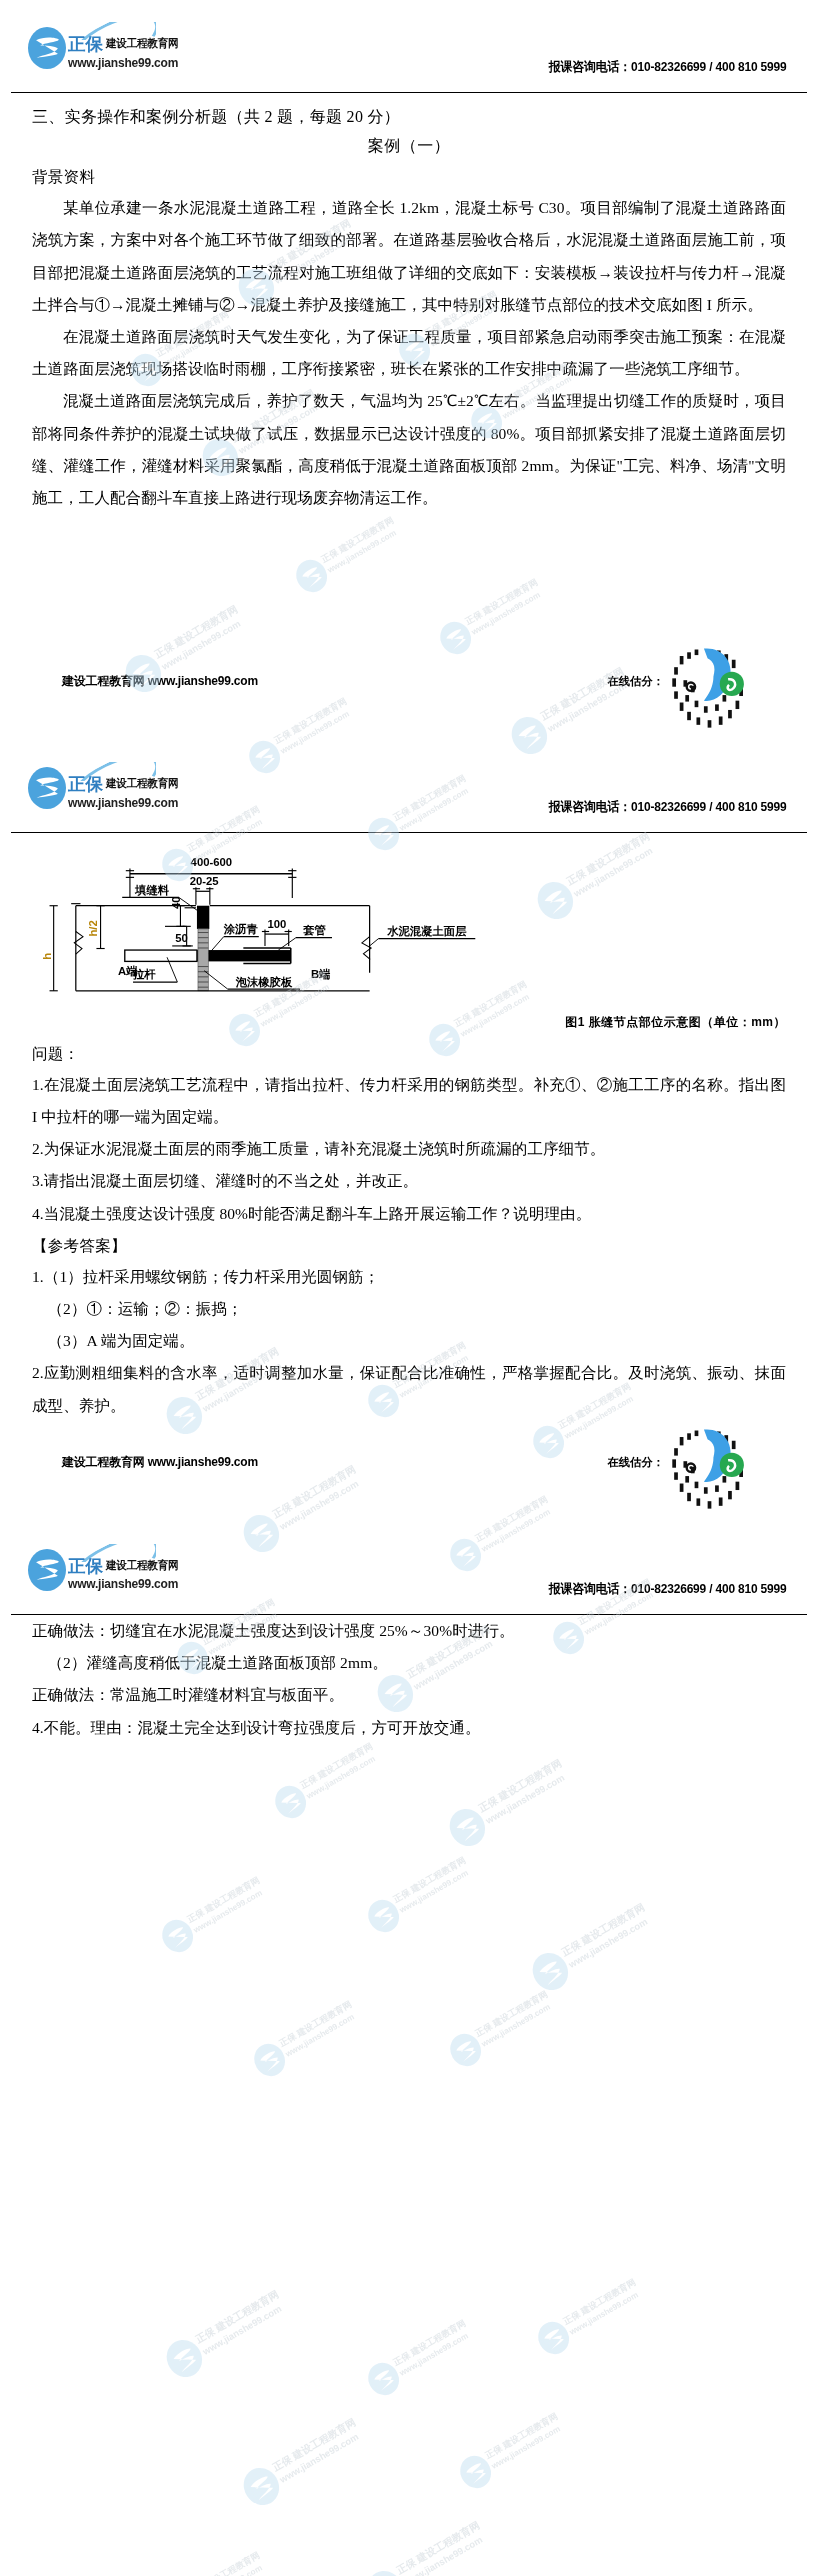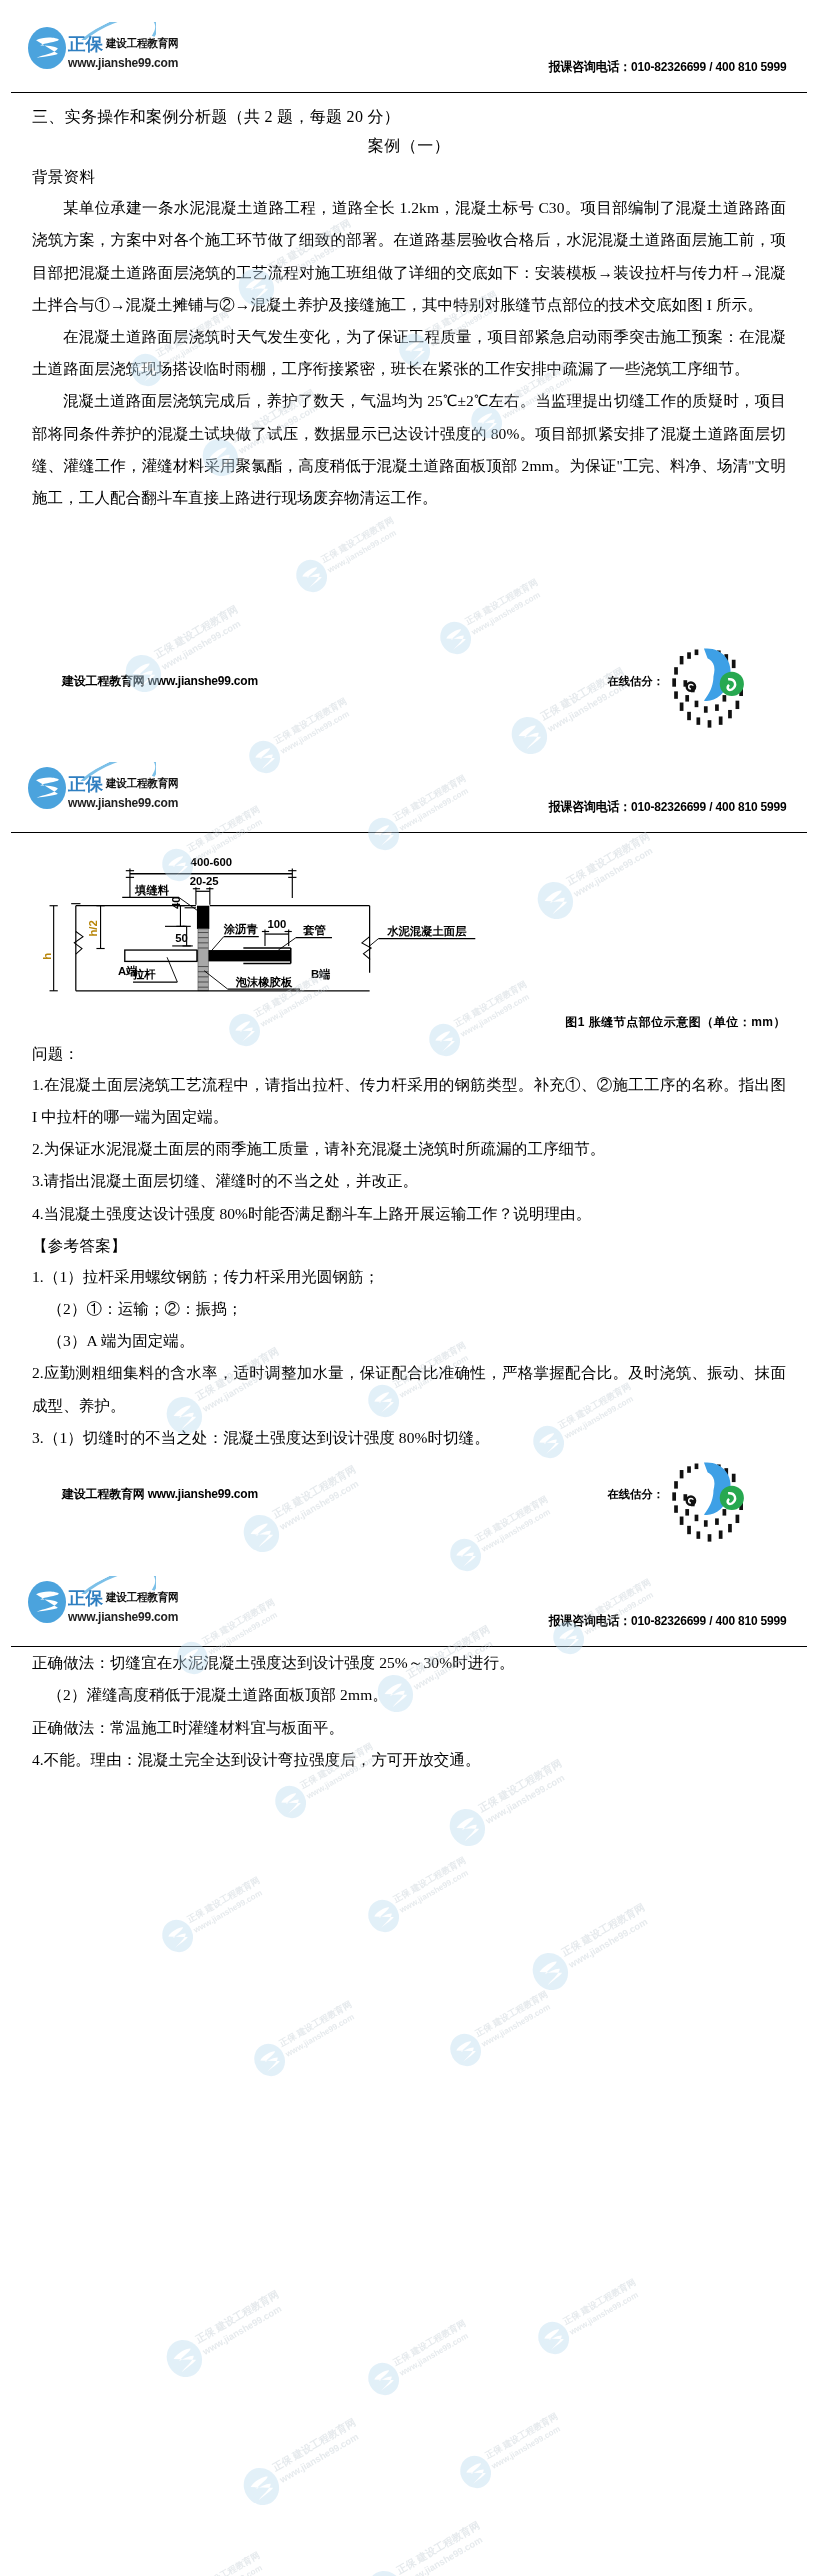--- a/index.html
+++ b/index.html
@@ -357,21 +357,20 @@
     <p class="para">1.在混凝土面层浇筑工艺流程中，请指出拉杆、传力杆采用的钢筋类型。补充①、②施工工序的名称。指出图 I 中拉杆的哪一端为固定端。</p>
     <p class="para">2.为保证水泥混凝土面层的雨季施工质量，请补充混凝土浇筑时所疏漏的工序细节。</p>
     <p class="para">3.请指出混凝土面层切缝、灌缝时的不当之处，并改正。</p>
     <p class="para">4.当混凝土强度达设计强度 80%时能否满足翻斗车上路开展运输工作？说明理由。</p>
 
     <div class="sec-label">【参考答案】</div>
     <p class="ans-line">1.（1）拉杆采用螺纹钢筋；传力杆采用光圆钢筋；</p>
     <p class="ans-line" style="text-indent:1em">（2）①：运输；②：振捣；</p>
     <p class="ans-line" style="text-indent:1em">（3）A 端为固定端。</p>
     <p class="para">2.应勤测粗细集料的含水率，适时调整加水量，保证配合比准确性，严格掌握配合比。及时浇筑、振动、抹面成型、养护。</p>
-    <p class="para">3.（1）切缝时的不当之处：混凝土强度达到设计强度 80%时切缝。</p>
   </div>
 
   <div style="height:23px"></div>
 
   <div class="run-footer">
     <div class="site">建设工程教育网 www.jianshe99.com</div>
     <div class="score-label">在线估分：</div>
     <svg class="qr" viewBox="0 0 100 100">
       <g fill="#111">
         <rect x="18" y="14" width="4" height="9"></rect>

